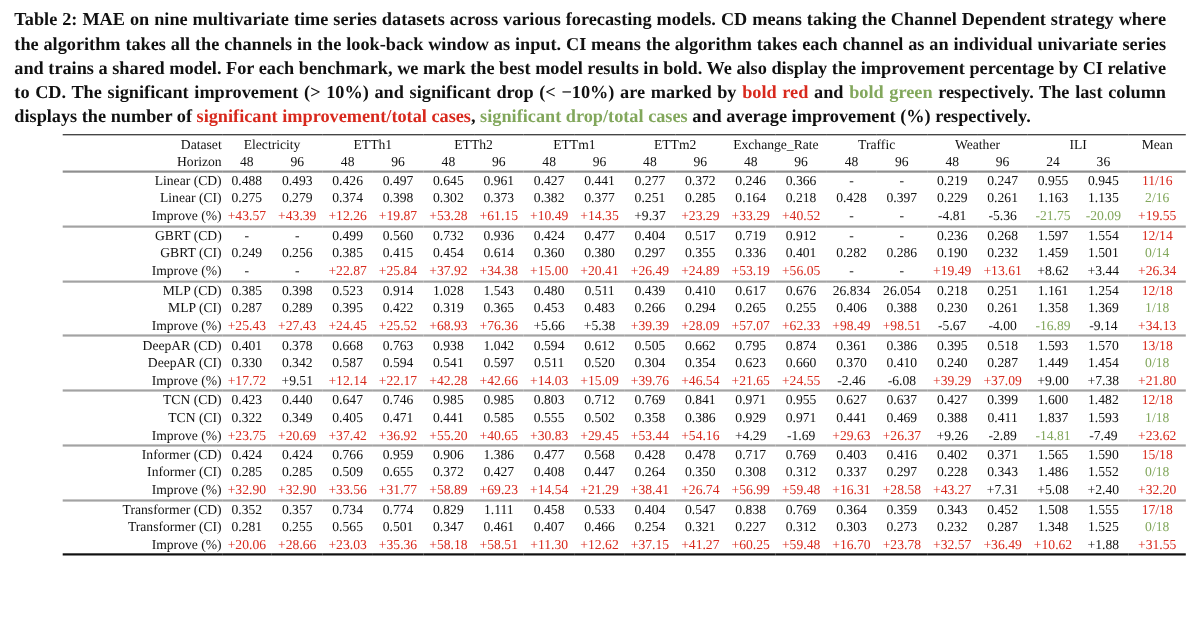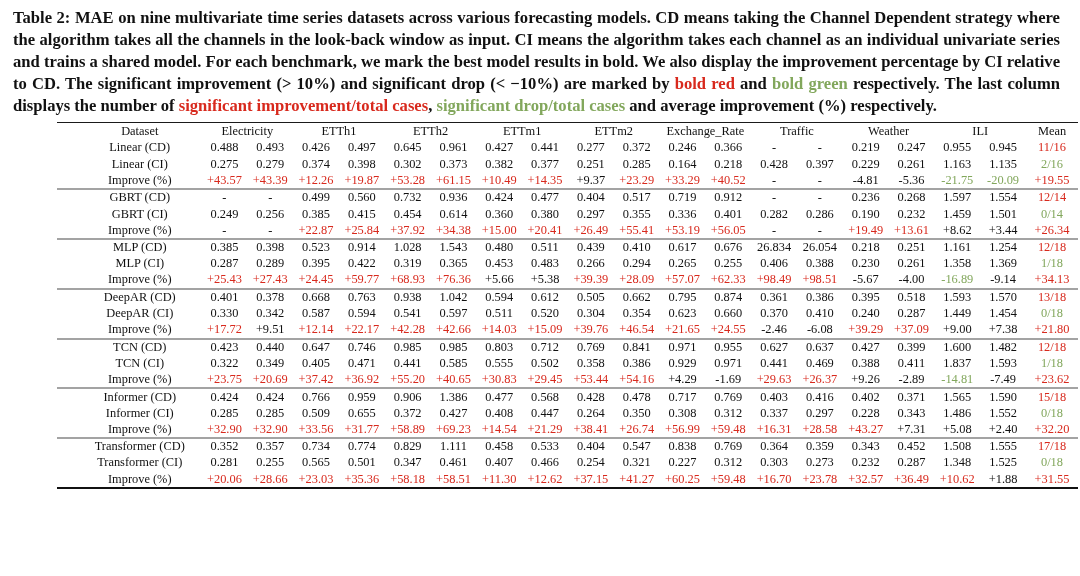--- a/index.html
+++ b/index.html
@@ -8,21 +8,21 @@
   body { width:1080px; height:576px; overflow:hidden; font-family:"Liberation Serif", serif; color:#111; }
   .caption { margin:7px 20px 5px 13px; font-weight:bold; font-size:16.6px; line-height:1.33; text-align:justify; }
   .caption .seg-red { color:var(--red); }
   .caption .seg-green { color:var(--green); }
   .caption .seg-black { color:#111; }
   table.results { border-collapse:collapse; table-layout:fixed; margin-left:57px; width:1021px; font-size:12.4px; }
   table.results th, table.results td { padding:0; height:16.6px; text-align:center; font-weight:normal; white-space:nowrap; overflow:hidden; }
   table.results col.lab { width:142px; }
   table.results col.num { width:45px; }
   table.results col.mean { width:51px; }
-  table.results th.lab, table.results td.lab { text-align:center; padding-left:21px; }
+  table.results th.lab, table.results td.lab { text-align:right; padding-left:21px; }
   thead tr.r1 { border-top:1.5px solid #1a1a1a; }
   thead tr.r2 { border-bottom:2px solid #8f8f8f; }
   tbody tr.group-end { border-bottom:2px solid #a3a3a3; }
   tbody tr.last { border-bottom:2.5px solid #111; }
   td.b { font-weight:bold; }
   td.r { font-weight:bold; color:var(--red); }
   td.g { font-weight:bold; color:var(--green);font-family:Liberation Serif, serif; }
 </style>
 </head>
 <body>
@@ -58,20 +58,42 @@
           <th colspan="2">Electricity</th>
           <th colspan="2">ETTh1</th>
           <th colspan="2">ETTh2</th>
           <th colspan="2">ETTm1</th>
           <th colspan="2">ETTm2</th>
           <th colspan="2">Exchange_Rate</th>
           <th colspan="2">Traffic</th>
           <th colspan="2">Weather</th>
           <th colspan="2">ILI</th>
           <th>Mean</th>
+        </tr>
+        <tr class="r2">
+          <th class="lab">Horizon</th>
+          <th>48</th>
+          <th>96</th>
+          <th>48</th>
+          <th>96</th>
+          <th>48</th>
+          <th>96</th>
+          <th>48</th>
+          <th>96</th>
+          <th>48</th>
+          <th>96</th>
+          <th>48</th>
+          <th>96</th>
+          <th>48</th>
+          <th>96</th>
+          <th>48</th>
+          <th>96</th>
+          <th>24</th>
+          <th>36</th>
+          <th></th>
         </tr>
       </thead>
       <tbody>
         <tr>
           <td class="lab">Linear (CD)</td>
           <td>0.488</td>
           <td>0.493</td>
           <td>0.426</td>
           <td>0.497</td>
           <td>0.645</td>
@@ -182,21 +204,21 @@
           <td class="lab">Improve (%)</td>
           <td>-</td>
           <td>-</td>
           <td class="r">+22.87</td>
           <td class="r">+25.84</td>
           <td class="r">+37.92</td>
           <td class="r">+34.38</td>
           <td class="r">+15.00</td>
           <td class="r">+20.41</td>
           <td class="r">+26.49</td>
-          <td class="r">+55.41</td>
+          <td class="r">+24.89</td>
           <td class="r">+53.19</td>
           <td class="r">+56.05</td>
           <td>-</td>
           <td>-</td>
           <td class="r">+19.49</td>
           <td class="r">+13.61</td>
           <td>+8.62</td>
           <td>+3.44</td>
           <td class="r">+26.34</td>
         </tr>
@@ -242,21 +264,21 @@
           <td>0.261</td>
           <td>1.358</td>
           <td>1.369</td>
           <td class="g">1/18</td>
         </tr>
         <tr class="group-end">
           <td class="lab">Improve (%)</td>
           <td class="r">+25.43</td>
           <td class="r">+27.43</td>
           <td class="r">+24.45</td>
-          <td class="r">+59.77</td>
+          <td class="r">+25.52</td>
           <td class="r">+68.93</td>
           <td class="r">+76.36</td>
           <td>+5.66</td>
           <td>+5.38</td>
           <td class="r">+39.39</td>
           <td class="r">+28.09</td>
           <td class="r">+57.07</td>
           <td class="r">+62.33</td>
           <td class="r">+98.49</td>
           <td class="r">+98.51</td>

